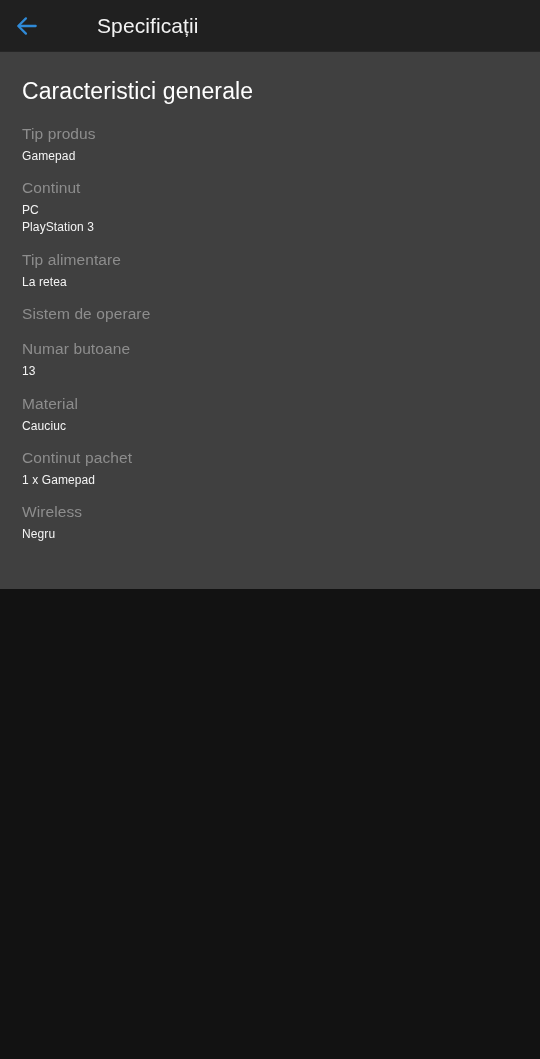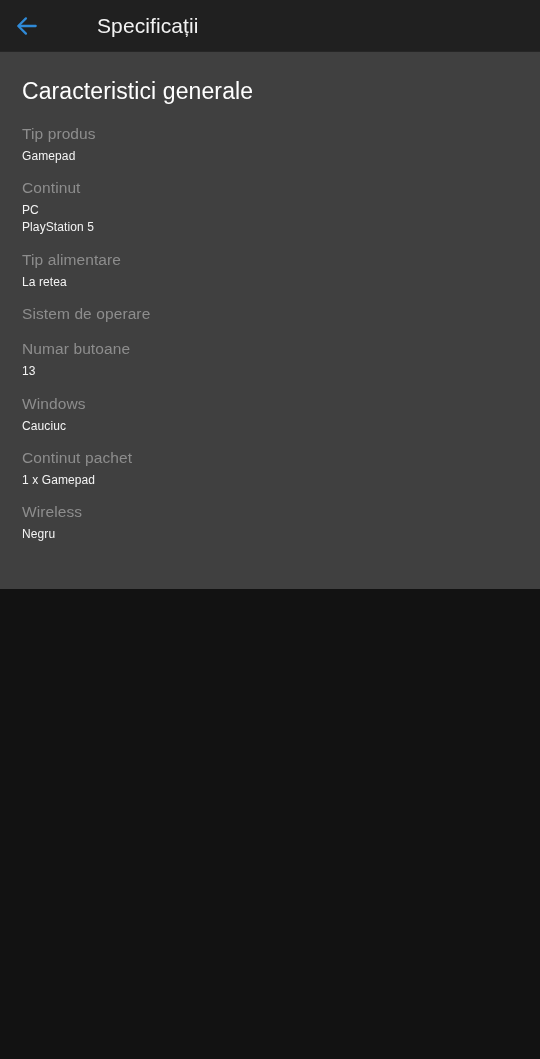--- a/index.html
+++ b/index.html
@@ -132,40 +132,40 @@
         <li class="spec-row">
           <span class="spec-label">Tip produs</span>
           <span class="spec-values">
             <span class="spec-value">Gamepad</span>
           </span>
         </li>
         <li class="spec-row">
           <span class="spec-label">Continut</span>
           <span class="spec-values">
             <span class="spec-value">PC</span>
-            <span class="spec-value">PlayStation 5</span>
+            <span class="spec-value">PlayStation 3</span>
           </span>
         </li>
         <li class="spec-row">
           <span class="spec-label">Tip alimentare</span>
           <span class="spec-values">
             <span class="spec-value">La retea</span>
           </span>
         </li>
         <li class="spec-row">
           <span class="spec-label">Sistem de operare</span>
         </li>
         <li class="spec-row">
           <span class="spec-label">Numar butoane</span>
           <span class="spec-values">
             <span class="spec-value">13</span>
           </span>
         </li>
         <li class="spec-row">
-          <span class="spec-label">Windows</span>
+          <span class="spec-label">Material</span>
           <span class="spec-values">
             <span class="spec-value">Cauciuc</span>
           </span>
         </li>
         <li class="spec-row">
           <span class="spec-label">Continut pachet</span>
           <span class="spec-values">
             <span class="spec-value">1 x Gamepad</span>
           </span>
         </li>

